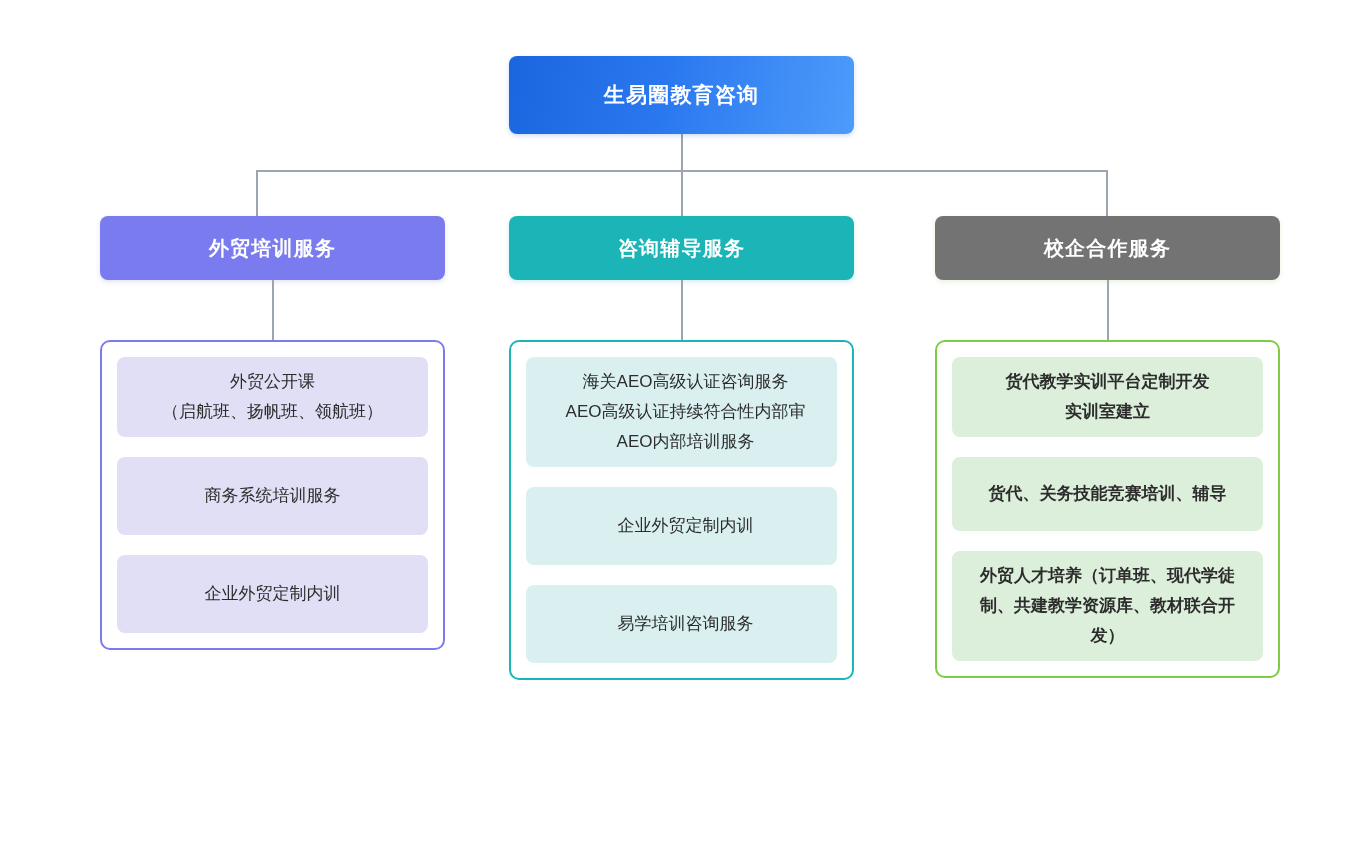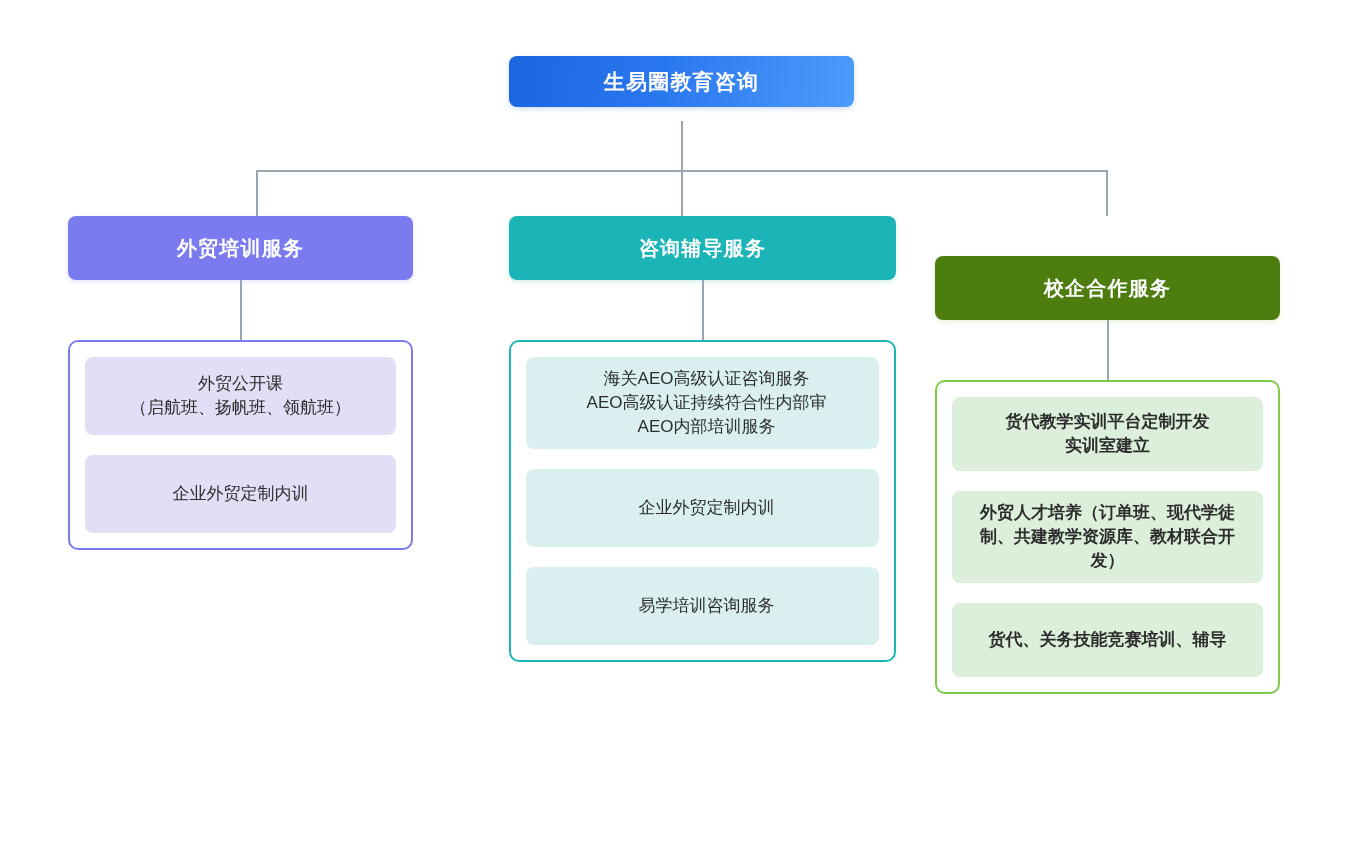--- a/index.html
+++ b/index.html
@@ -37,58 +37,58 @@
   }
   .conn-v { width: 2px; }
   .conn-h { height: 2px; }
 
   
   .root-node {
     position: absolute;
     left: 509px;
     top: 56px;
     width: 345px;
-    height: 51px;
+    height: 78px;
     border-radius: 8px;
     background: linear-gradient(100deg, #1a66e0 0%, #2a78ef 45%, #4d9bfb 100%);
     box-shadow: 0 2px 5px rgba(30,80,170,0.20);
     display: flex;
     align-items: center;
     justify-content: center;
     color: #ffffff;
     font-size: 21px;
     font-weight: bold;
     letter-spacing: 1.2px;
   }
 
   
   .column {
     position: absolute;
     top: 216px;
   }
-  .col-0 { left: 68px;  width: 345px; }
-  .col-1 { left: 509px; width: 387px; }
+  .col-0 { left: 100px;  width: 345px; }
+  .col-1 { left: 509px; width: 345px; }
   .col-2 { left: 935px; width: 345px; }
 
   .cat-header {
     width: 100%;
     height: 64px;
     border-radius: 8px;
     display: flex;
     align-items: center;
     justify-content: center;
     color: #ffffff;
     font-size: 20px;
     font-weight: bold;
     letter-spacing: 1.2px;
     box-sizing: border-box;
   }
   .cat-header.purple { background: #7b7bf0; box-shadow: 0 2px 5px rgba(100,100,210,0.18); }
   .cat-header.teal   { background: #1bb5b8; box-shadow: 0 2px 5px rgba(20,160,165,0.18); }
-  .cat-header.green  { background: #4d7c0f; box-shadow: 0 2px 5px rgba(110,190,60,0.18); margin-top: 40px; }
+  .cat-header.green  { background: #737373; box-shadow: 0 2px 5px rgba(110,190,60,0.18); }
 
   
   .stub {
     width: 2px;
     height: 60px;
     background: #9aa5b1;
     margin: 0 auto;
   }
 
   .item-box {
@@ -104,21 +104,21 @@
   .item-box.green  { border-color: #7ccc48; }
 
   .item-card {
     border-radius: 8px;
     display: flex;
     align-items: center;
     justify-content: center;
     text-align: center;
     color: #2c2c2c;
     font-size: 17px;
-    line-height: 24px;
+    line-height: 30px;
     padding: 10px 12px;
     box-sizing: border-box;
     margin-bottom: 20px;
     white-space: pre-line;
   }
   .item-card:last-child { margin-bottom: 0; }
 
   .item-card.purple { background: #e0dff5; }
   .item-card.teal   { background: #daf0f0; }
   .item-card.green  { background: #dcefdb; font-weight: bold; }
@@ -149,20 +149,21 @@
   </div>
 
   <div class="column col-0">
     <div class="cat-header purple">
       <span>外贸培训服务</span>
     </div>
     <div class="stub"></div>
     <div class="item-box purple">
       <div class="item-card purple">外贸公开课
 （启航班、扬帆班、领航班）</div>
+      <div class="item-card purple">商务系统培训服务</div>
       <div class="item-card purple">企业外贸定制内训</div>
     </div>
   </div>
 
   <div class="column col-1">
     <div class="cat-header teal">
       <span>咨询辅导服务</span>
     </div>
     <div class="stub"></div>
     <div class="item-box teal">
@@ -175,18 +176,18 @@
   </div>
 
   <div class="column col-2">
     <div class="cat-header green">
       <span>校企合作服务</span>
     </div>
     <div class="stub"></div>
     <div class="item-box green">
       <div class="item-card green">货代教学实训平台定制开发
 实训室建立</div>
+      <div class="item-card green">货代、关务技能竞赛培训、辅导</div>
       <div class="item-card green">外贸人才培养（订单班、现代学徒制、共建教学资源库、教材联合开发）</div>
-      <div class="item-card green">货代、关务技能竞赛培训、辅导</div>
     </div>
   </div>
 
 </div>
 
 </body></html>

